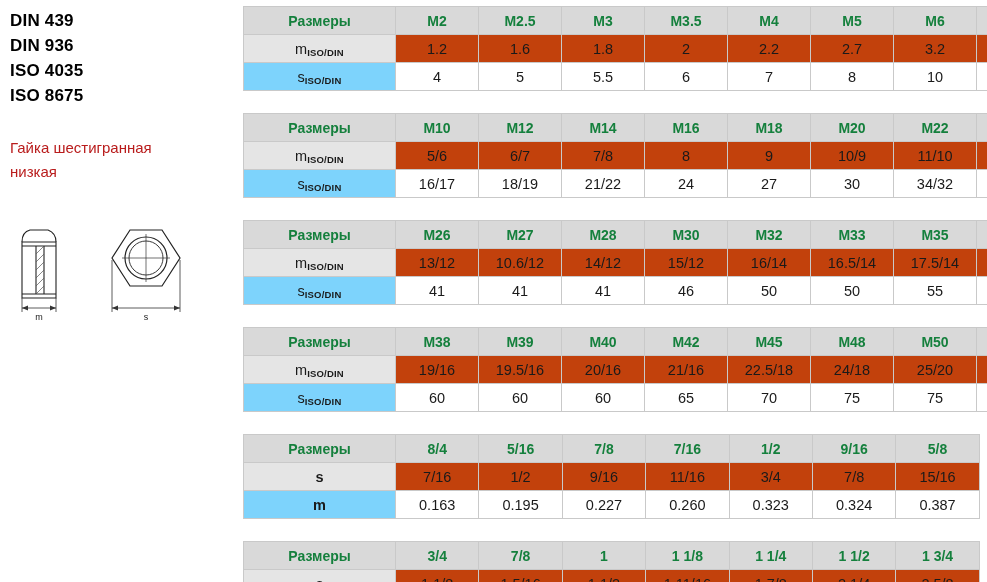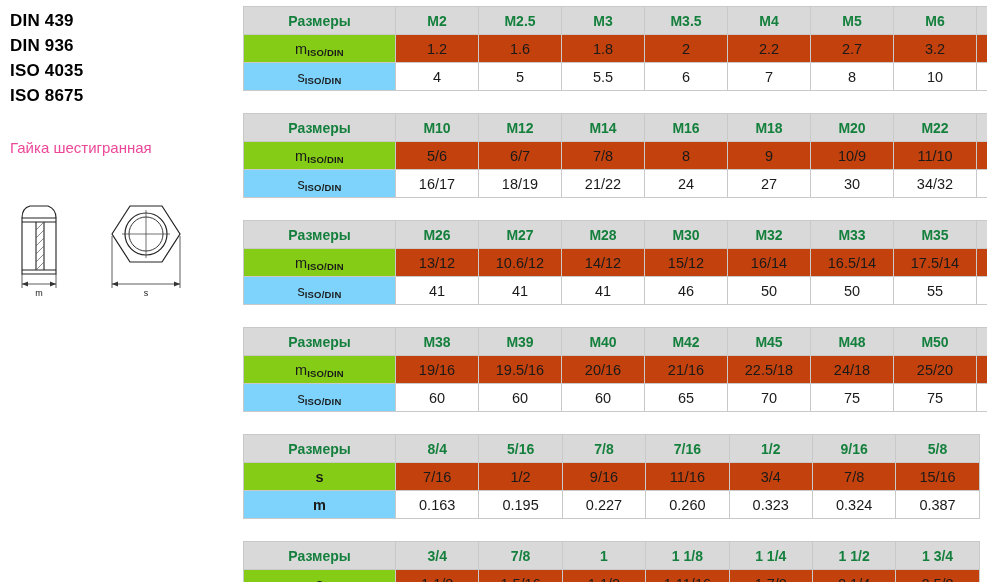--- a/index.html
+++ b/index.html
@@ -37,21 +37,21 @@
     font-size: 17px;
     font-weight: bold;
     line-height: 25px;
     letter-spacing: 0.2px;
     color: #000;
   }
   .part-name {
     margin-top: 28px;
     font-size: 15px;
     line-height: 24px;
-    color: #ec4899;
+    color: #b91c1c;
   }
   .drawing {
     margin-top: 18px;
     width: 200px;
     height: 120px;
   }
 
   
   .tables {
     position: absolute;
@@ -83,21 +83,21 @@
     color: #15803d;
   }
   table.spec tr.alt td {
     background: #c2410c;
   }
   table.spec td.rowlabel {
     background: #7dd3fc;
     font-weight: bold;
   }
   table.spec tr.alt td.rowlabel {
-    background: #84cc16;
+    background: #e5e5e5;
   }
   .sub {
     font-size: 9.5px;
     vertical-align: baseline;
     position: relative;
     top: 2px;
     letter-spacing: 0.2px;
   }
   .lbl-m, .lbl-s {
     font-size: 14.5px;
@@ -116,20 +116,21 @@
   <div class="left-panel">
     <ul class="std-list">
       <li>DIN 439</li>
       <li>DIN 936</li>
       <li>ISO 4035</li>
       <li>ISO 8675</li>
     </ul>
 
     <div class="part-name">
       <div>Гайка шестигранная</div>
+      <div>низкая</div>
     </div>
 
     <svg class="drawing" viewBox="0 0 200 120">
 
       <g stroke="#222" stroke-width="1.1" fill="none">
         <path d="M12 40 L12 96 L46 96 L46 40 Z"></path>
         <path d="M12 40 Q12 30 20 28 L38 28 Q46 31 46 40"></path>
         <line x1="12" y1="44" x2="46" y2="44"></line>
         <line x1="12" y1="92" x2="46" y2="92"></line>
         <line x1="26" y1="44" x2="26" y2="92"></line>

